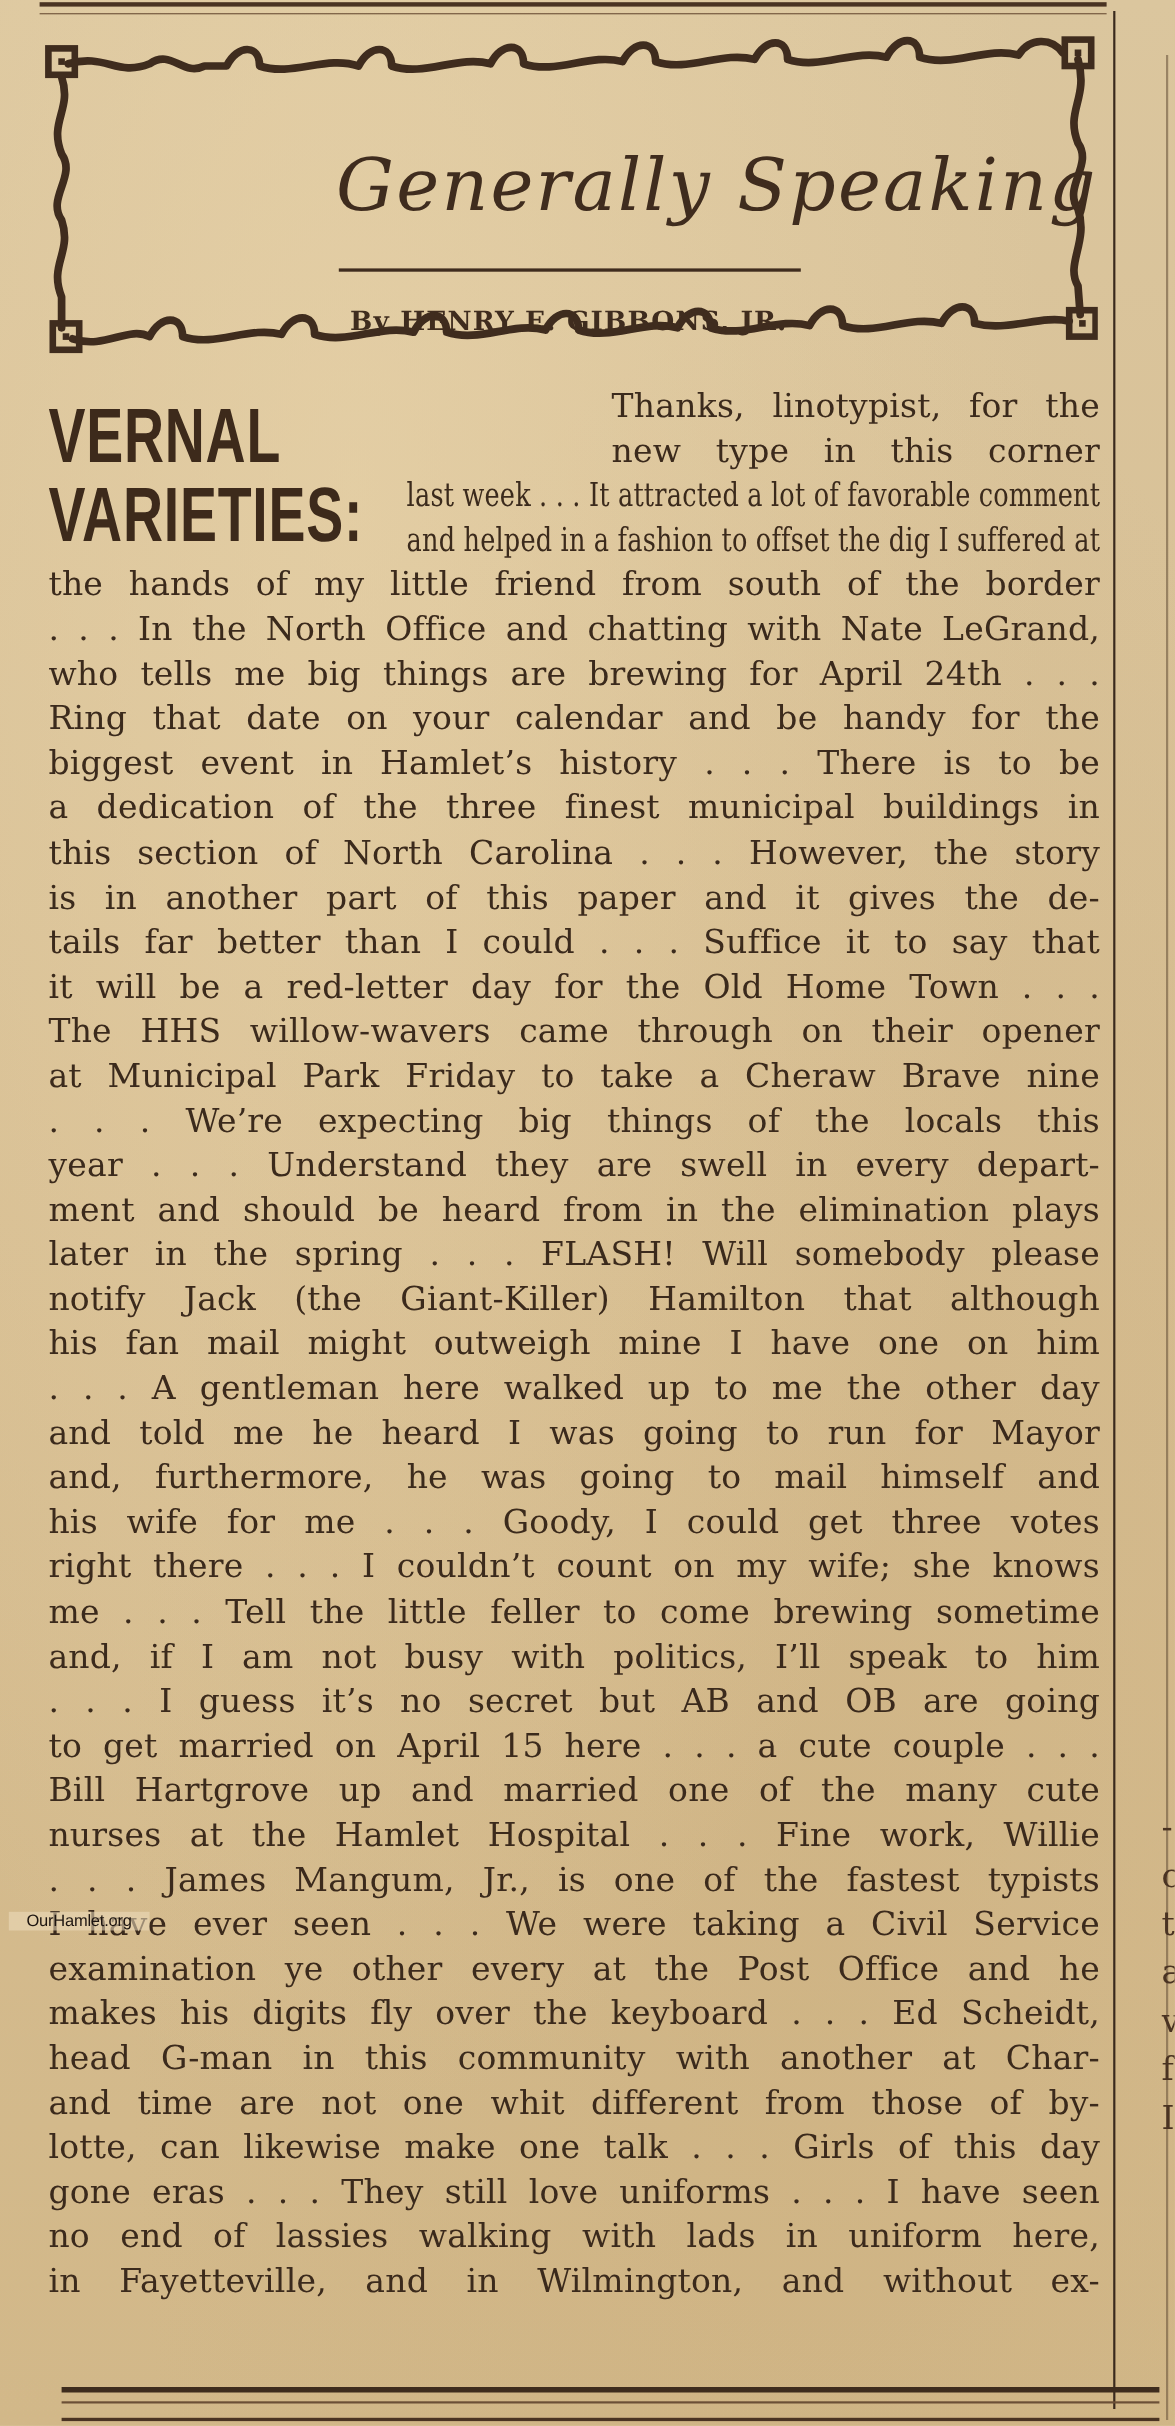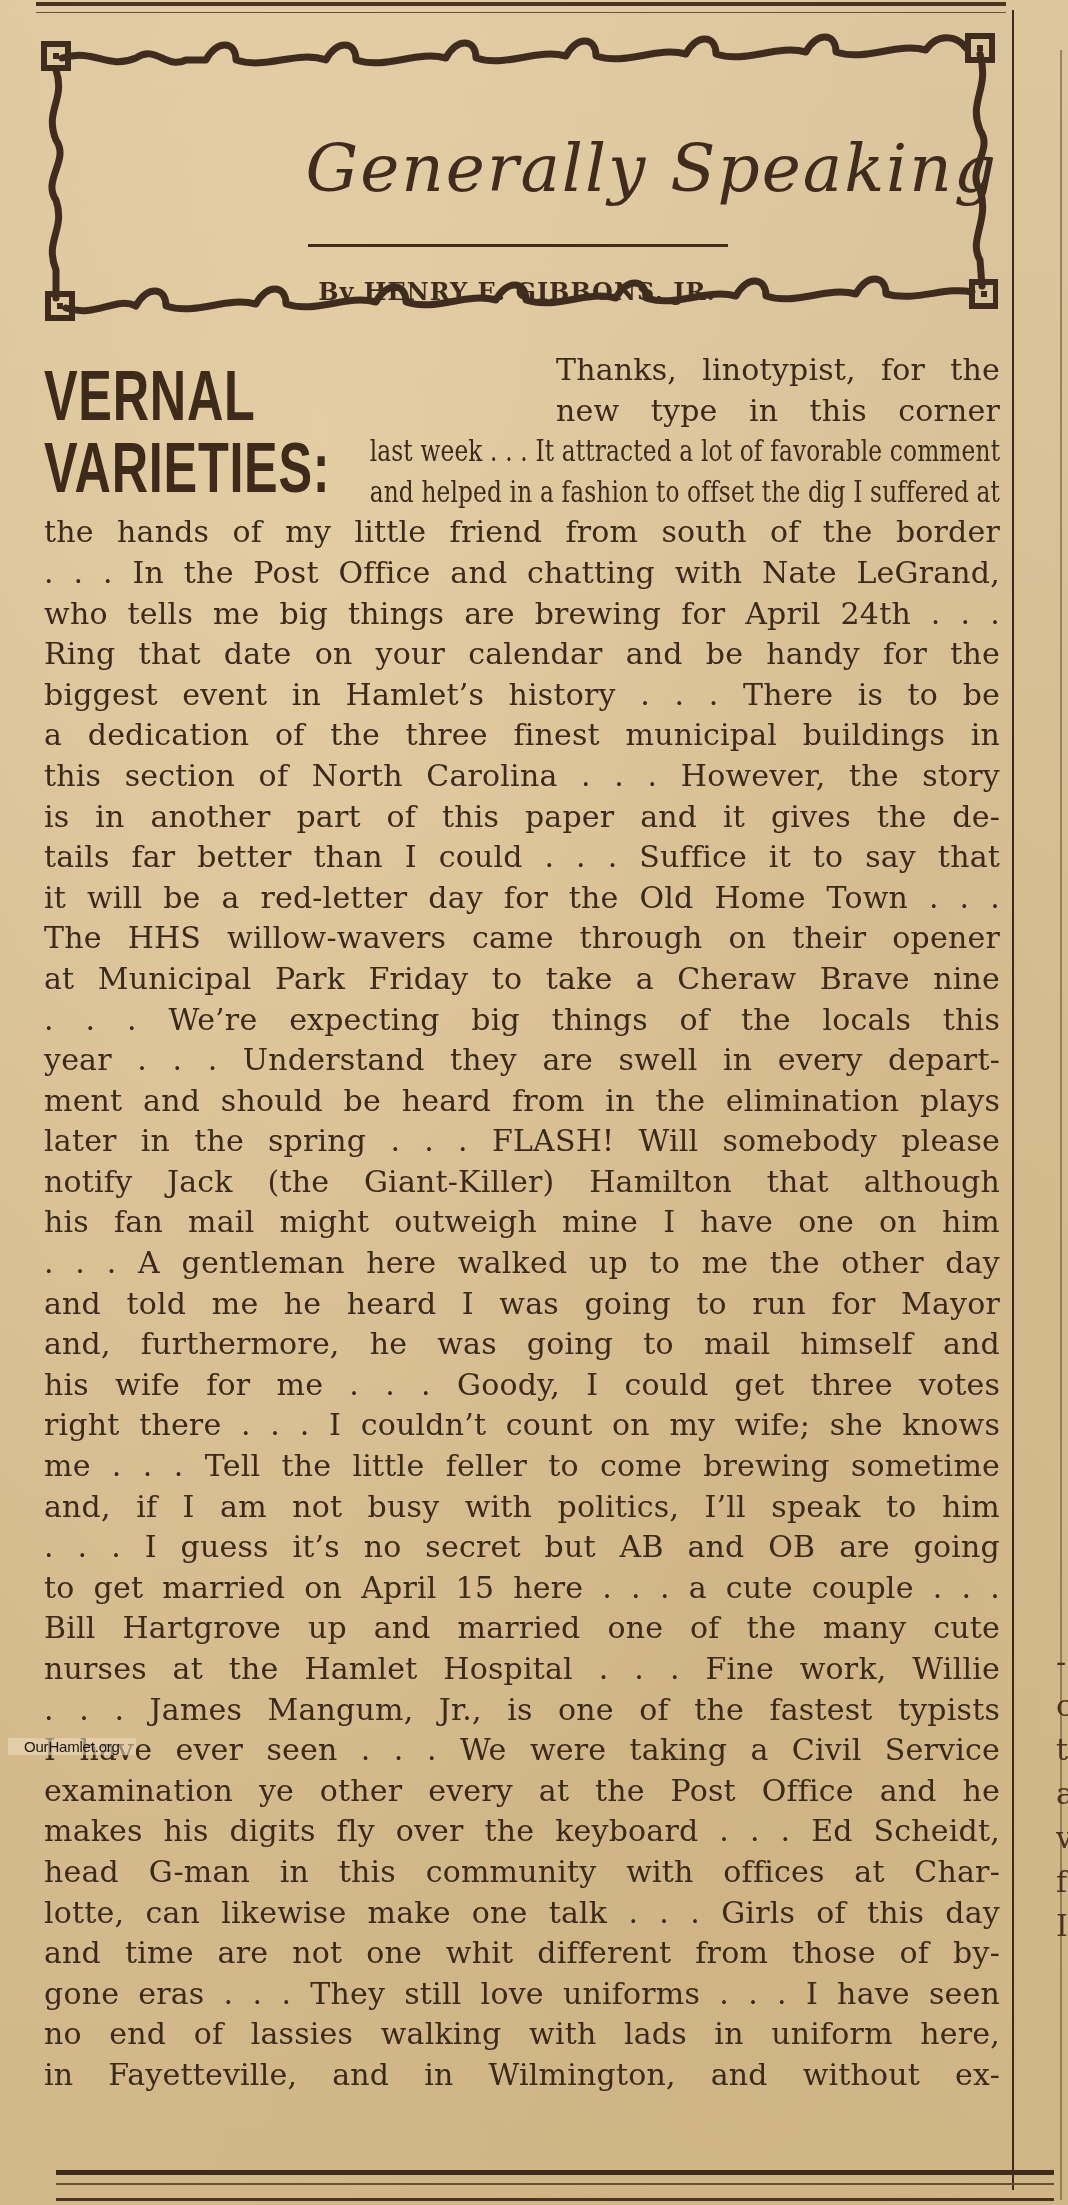--- a/index.html
+++ b/index.html
@@ -208,21 +208,21 @@
   </div>
 
   <div class="article">
     <div class="lead-head">VERNAL VARIETIES:</div>
     <div class="lines-wrap">
       <div class="line short" style="width: 444px;">Thanks, linotypist, for the</div>
       <div class="line short" style="width: 444px;">new type in this corner</div>
       <div class="line" style="width: 1233px; transform: scaleX(0.775345);">last week . . . It attracted a lot of favorable comment</div>
       <div class="line" style="width: 1233px; transform: scaleX(0.775345);">and helped in a fashion to offset the dig I suffered at</div>
       <div class="line" style="width: 956px;">the hands of my little friend from south of the border</div>
-      <div class="line" style="width: 956px;">. . . In the Post Office and chatting with Nate LeGrand,</div>
+      <div class="line" style="width: 956px;">. . . In the North Office and chatting with Nate LeGrand,</div>
       <div class="line" style="width: 956px;">who tells me big things are brewing for April 24th . . .</div>
       <div class="line" style="width: 956px;">Ring that date on your calendar and be handy for the</div>
       <div class="line" style="width: 956px;">biggest event in Hamlet’s history . . . There is to be</div>
       <div class="line" style="width: 956px;">a dedication of the three finest municipal buildings in</div>
       <div class="line" style="width: 956px;">this section of North Carolina . . . However, the story</div>
       <div class="line" style="width: 956px;">is in another part of this paper and it gives the de-</div>
       <div class="line" style="width: 956px;">tails far better than I could . . . Suffice it to say that</div>
       <div class="line" style="width: 956px;">it will be a red-letter day for the Old Home Town . . .</div>
       <div class="line" style="width: 956px;">The HHS willow-wavers came through on their opener</div>
       <div class="line" style="width: 956px;">at Municipal Park Friday to take a Cheraw Brave nine</div>
@@ -240,23 +240,23 @@
       <div class="line" style="width: 956px;">me . . . Tell the little feller to come brewing sometime</div>
       <div class="line" style="width: 956px;">and, if I am not busy with politics, I’ll speak to him</div>
       <div class="line" style="width: 956px;">. . . I guess it’s no secret but AB and OB are going</div>
       <div class="line" style="width: 956px;">to get married on April 15 here . . . a cute couple . . .</div>
       <div class="line" style="width: 956px;">Bill Hartgrove up and married one of the many cute</div>
       <div class="line" style="width: 956px;">nurses at the Hamlet Hospital . . . Fine work, Willie</div>
       <div class="line" style="width: 956px;">. . . James Mangum, Jr., is one of the fastest typists</div>
       <div class="line" style="width: 956px;">I have ever seen . . . We were taking a Civil Service</div>
       <div class="line" style="width: 956px;">examination ye other every at the Post Office and he</div>
       <div class="line" style="width: 956px;">makes his digits fly over the keyboard . . . Ed Scheidt,</div>
-      <div class="line" style="width: 956px;">head G-man in this community with offices at Char-</div>
+      <div class="line" style="width: 956px;">head G-man in this community with another at Char-</div>
+      <div class="line" style="width: 956px;">and time are not one whit different from those of by-</div>
       <div class="line" style="width: 956px;">lotte, can likewise make one talk . . . Girls of this day</div>
-      <div class="line" style="width: 956px;">and time are not one whit different from those of by-</div>
       <div class="line" style="width: 956px;">gone eras . . . They still love uniforms . . . I have seen</div>
       <div class="line" style="width: 956px;">no end of lassies walking with lads in uniform here,</div>
       <div class="line" style="width: 956px;">in Fayetteville, and in Wilmington, and without ex-</div>
     </div>
   </div>
 
   <div class="next-col-marks">
     <div>-</div>
     <div>c</div>
     <div>t</div>

